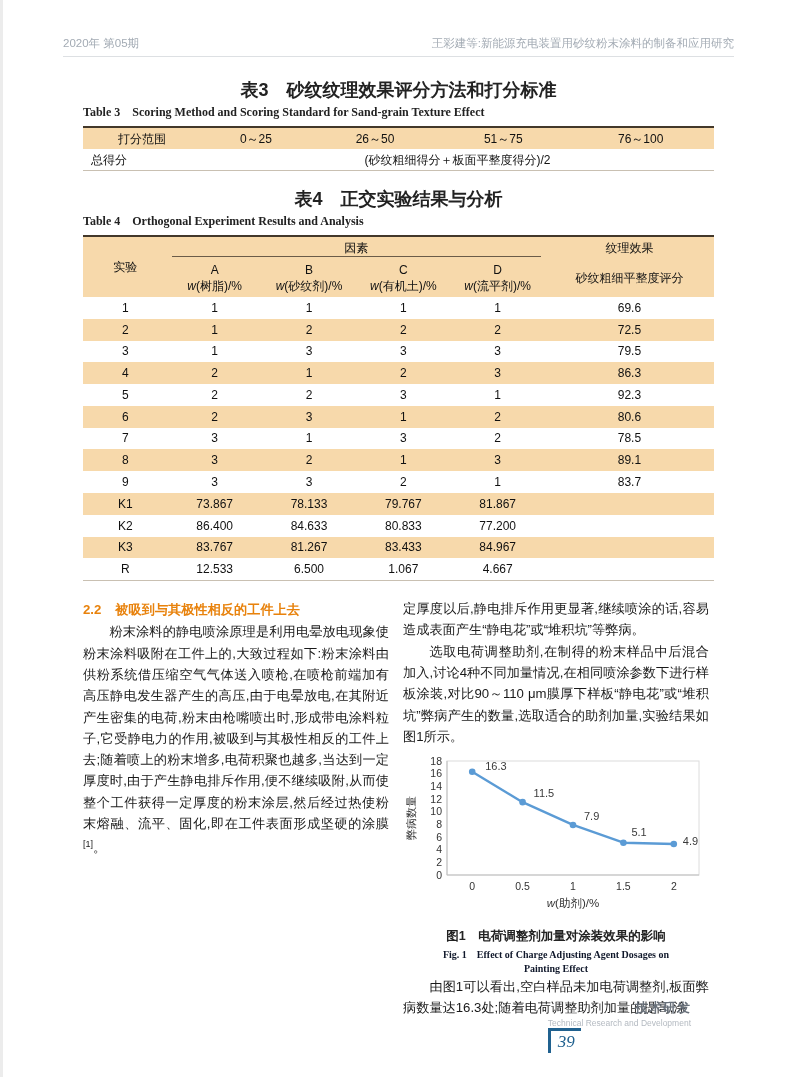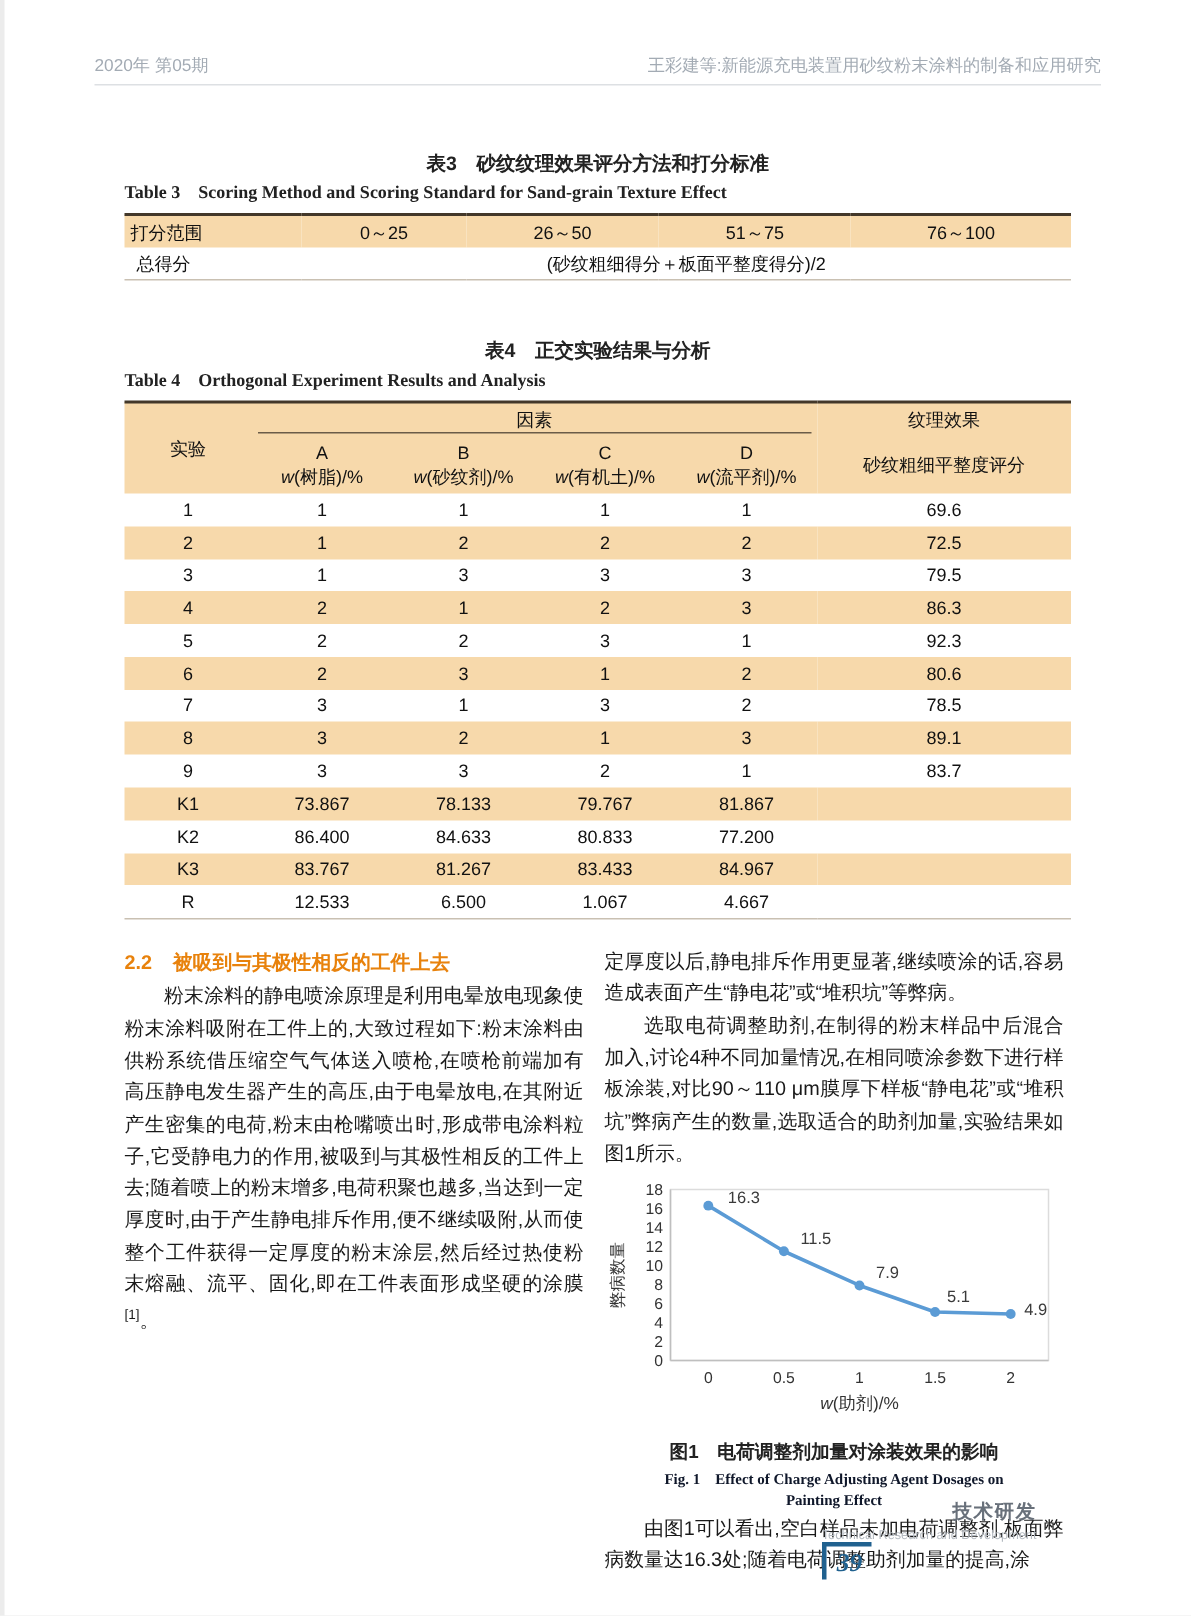--- a/index.html
+++ b/index.html
@@ -9,21 +9,21 @@
     border-left:3px solid #ececec; overflow:hidden; color:#1c1c1c;
   }
   
   .running-head {
     position:absolute; top:36px; left:60px; right:60px;
     display:flex; justify-content:space-between; align-items:flex-end;
     font-size:11.5px; color:#a3abb4; padding-bottom:5px; border-bottom:1px solid #dde0e3;
   }
   
   .content { position:absolute; top:62px; left:80px; right:80px; }
-  .tbl-title-cn { text-align:center; font-size:13px; font-weight:bold; color:#222; margin-top:38px; }
+  .tbl-title-cn { text-align:center; font-size:18px; font-weight:bold; color:#222; margin-top:16px; }
   .tbl-title-en { text-align:left; font-size:12px; font-weight:bold; color:#222;
                   font-family:"Liberation Serif","DejaVu Serif",serif; margin-top:2px; }
   table { width:100%; border-collapse:collapse; margin-top:5px; font-size:12px; color:#111; }
   table.datatable { border-top:2px solid #43382a; border-bottom:1px solid #c9c0b2; }
   td, th { padding:2.5px 4px; text-align:center; font-weight:normal; vertical-align:middle; line-height:1.35; }
   .tan { background:#f7d9ab; }
   #table3 td.rowlabel { text-align:left; padding-left:8px; width:118px; }
   #table4 th, #table4 td { font-size:12px; }
   #table4 .group-factors { border-bottom:1px solid #6b5c48; }
   #table4 col.c-exp { width:13%; }
@@ -42,21 +42,21 @@
   .fig-caption-cn { text-align:center; font-size:12.5px; font-weight:bold; color:#222; margin-top:3px; }
   .fig-caption-en { text-align:center; font-size:10px; font-weight:bold; color:#0f172a;
                     font-family:"Liberation Serif","DejaVu Serif",serif; line-height:1.4; }
   .after-fig { }
   
   .footer { position:absolute; right:96px; bottom:24px; display:flex; align-items:flex-start;flex-direction:column; }
   .footer-titles { text-align:right; margin-right:7px; }
   .footer-cn { font-size:13px; font-weight:bold; color:#68707a; letter-spacing:1px; }
   .footer-en { font-size:8.5px; color:#b4bac1; margin-top:1px; }
   .page-num-box { border-top:3px solid #20618f; border-left:3px solid #20618f; padding:2px 6px 3px 7px; }
-  .page-num { font-family:"Liberation Serif","DejaVu Serif",serif; font-style:italic; font-weight:bold;
+  .page-num { font-family:"Liberation Serif","DejaVu Serif",serif; font-style:italic; font-weight:normal;
               font-size:17px; color:#20618f; line-height:1; }
   svg text { font-family:"Liberation Sans","DejaVu Sans",sans-serif; }
 </style>
 </head>
 <body>
 
 <div class="page">
 
   <div class="running-head">
     <span>2020年  第05期</span>
@@ -64,21 +64,21 @@
   </div>
 
   <div class="content">
 
     <div class="tbl-title-cn">表3　砂纹纹理效果评分方法和打分标准</div>
     <div class="tbl-title-en">Table 3　Scoring Method and Scoring Standard for Sand-grain Texture Effect</div>
 
     <table class="datatable" id="table3">
       <thead>
         <tr class="tan">
-          <th class="rowlabel" style="text-align:left;">打分范围</th>
+          <th class="rowlabel" style="text-align:center;">打分范围</th>
           <th>0～25</th>
           <th>26～50</th>
           <th>51～75</th>
           <th>76～100</th>
         </tr>
       </thead>
       <tbody id="t3-body">
           <tr>
             <td class="rowlabel">总得分</td>
             <td colspan="4">(砂纹粗细得分＋板面平整度得分)/2</td>

